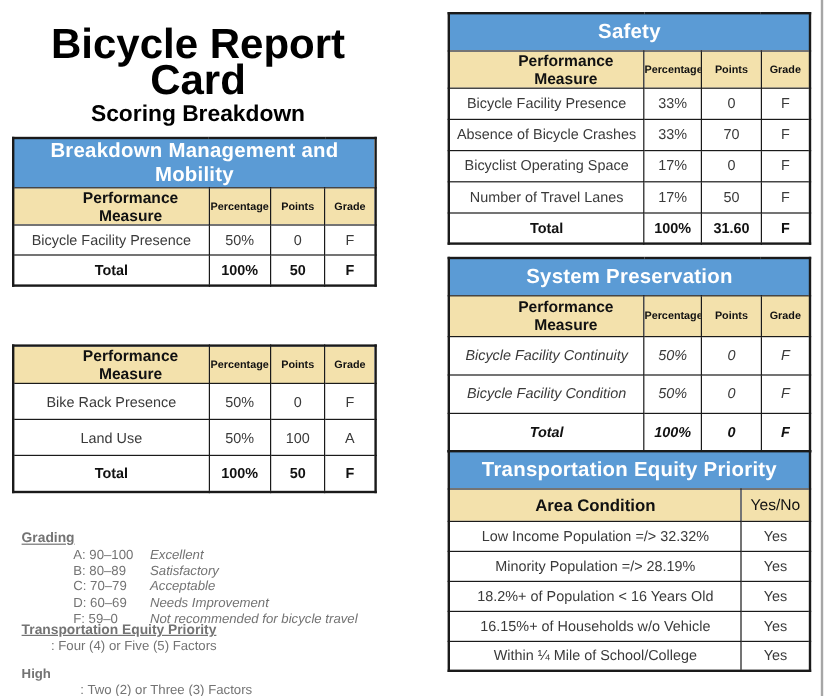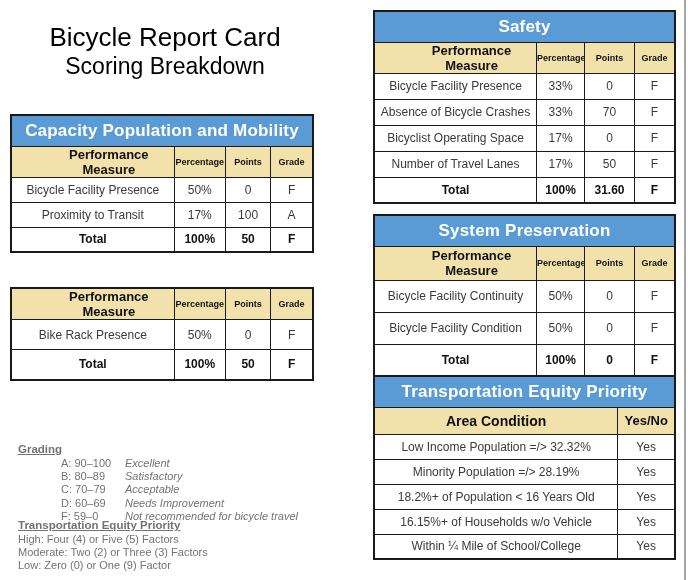--- a/index.html
+++ b/index.html
@@ -16,22 +16,22 @@
     width: 2px; height: 580px;
     background: #a6a6a6;
   }
   .title-block {
     position: absolute;
     left: 0; top: 22px;
     width: 330px;
     text-align: center;
     color: #000;
   }
-  .title-line1 { font-size: 26px; font-weight: normal; line-height: 30px; }
-  .title-line2 { font-size: 23px; font-weight: normal; line-height: 28px; }
+  .title-line1 { font-size: 35px; font-weight: bold; line-height: 30px; }
+  .title-line2 { font-size: 19px; font-weight: bold; line-height: 28px; }
 
   .tbl { position: absolute; }
   table {
     border-collapse: collapse;
     width: 100%;
     table-layout: fixed;
     border: 2px solid #1a1a1a;
   }
   th, td { border: 1px solid #1a1a1a; text-align: center; vertical-align: middle; overflow: hidden; }
   .title-row th {
@@ -45,38 +45,38 @@
   .col-hdr th { background: #F3E1AC; color: #111; }
   .col-hdr .pm { font-size: 13px; font-weight: bold; padding-left: 32px; }
   .col-hdr .sm { font-size: 9px;  font-weight: bold; }
   .col-hdr { height: 28px; }
   td { font-size: 12px; color: #3a3a3a; }
   .total-row td { font-weight: bold; color: #111; }
 
   .capacity .data-row, .capacity .total-row { height: 25px; }
   .economic .data-row, .economic .total-row { height: 30px; }
   .safety   .data-row, .safety   .total-row { height: 26px; }
-  .system   .data-row, .system   .total-row { height: 32px; }
+  .system   .data-row, .system   .total-row { height: 32px; font-style: italic; }
   .system   .col-hdr  { height: 34px; }
   .equity   .col-hdr  { height: 27px; }
   .equity   .data-row { height: 25px; }
   .equity   .col-hdr .area { font-size: 14px; font-weight: bold; }
-  .equity   .col-hdr .yn   { font-size: 13px; font-weight: bold; }
+  .equity   .col-hdr .yn   { font-size: 13px; font-weight: normal; }
 
   .legend { position: absolute; left: 18px; color: #737373; }
   .legend-heading {
     font-size: 11.5px;
     font-weight: bold;
     text-decoration: underline;
     margin-bottom: 2px;
   }
   .legend-row { display: flex; font-size: 11px; line-height: 13.2px; }
   .grade-range { width: 64px; flex: none; margin-left: 43px; }
   .grade-desc { font-style: italic; }
-  .level { font-weight: normal; }
+  .level { font-weight: bold; margin-top: 23px; }
 </style>
 </head>
 <body>
 
 <div class="page-edge"></div>
 
 <div class="title-block">
   <div class="title-line1">Bicycle Report Card</div>
   <div class="title-line2">Scoring Breakdown</div>
 </div>
@@ -84,40 +84,34 @@
 <div class="tbl" style="left:10px; top:114px; width:304px;">
   <table class="capacity">
     <colgroup>
         <col style="width:54%">
         <col style="width:17%">
         <col style="width:15%">
         <col style="width:14%">
       </colgroup>
     <tbody>
         <tr class="title-row">
-          <th colspan="4">Capacity Population and Mobility</th>
+          <th colspan="4">Breakdown Management and Mobility</th>
         </tr>
     <tr class="col-hdr">
       <th class="pm">Performance Measure</th>
       <th class="sm">Percentage</th>
       <th class="sm">Points</th>
       <th class="sm">Grade</th>
     </tr>
     <tr class="data-row">
       <td>Bicycle Facility Presence</td>
       <td>50%</td>
       <td>0</td>
       <td>F</td>
     </tr>
-    <tr class="data-row">
-      <td>Proximity to Transit</td>
-      <td>17%</td>
-      <td>100</td>
-      <td>A</td>
-    </tr>
     <tr class="total-row">
       <td>Total</td>
       <td>100%</td>
       <td>50</td>
       <td>F</td>
     </tr>
   </tbody>
     </table>
 </div>
 
@@ -135,20 +129,26 @@
       <th class="sm">Percentage</th>
       <th class="sm">Points</th>
       <th class="sm">Grade</th>
     </tr>
     <tr class="data-row">
       <td>Bike Rack Presence</td>
       <td>50%</td>
       <td>0</td>
       <td>F</td>
     </tr>
+    <tr class="data-row">
+      <td>Land Use</td>
+      <td>50%</td>
+      <td>100</td>
+      <td>A</td>
+    </tr>
     <tr class="total-row">
       <td>Total</td>
       <td>100%</td>
       <td>50</td>
       <td>F</td>
     </tr>
   </tbody>
     </table>
 </div>
 

